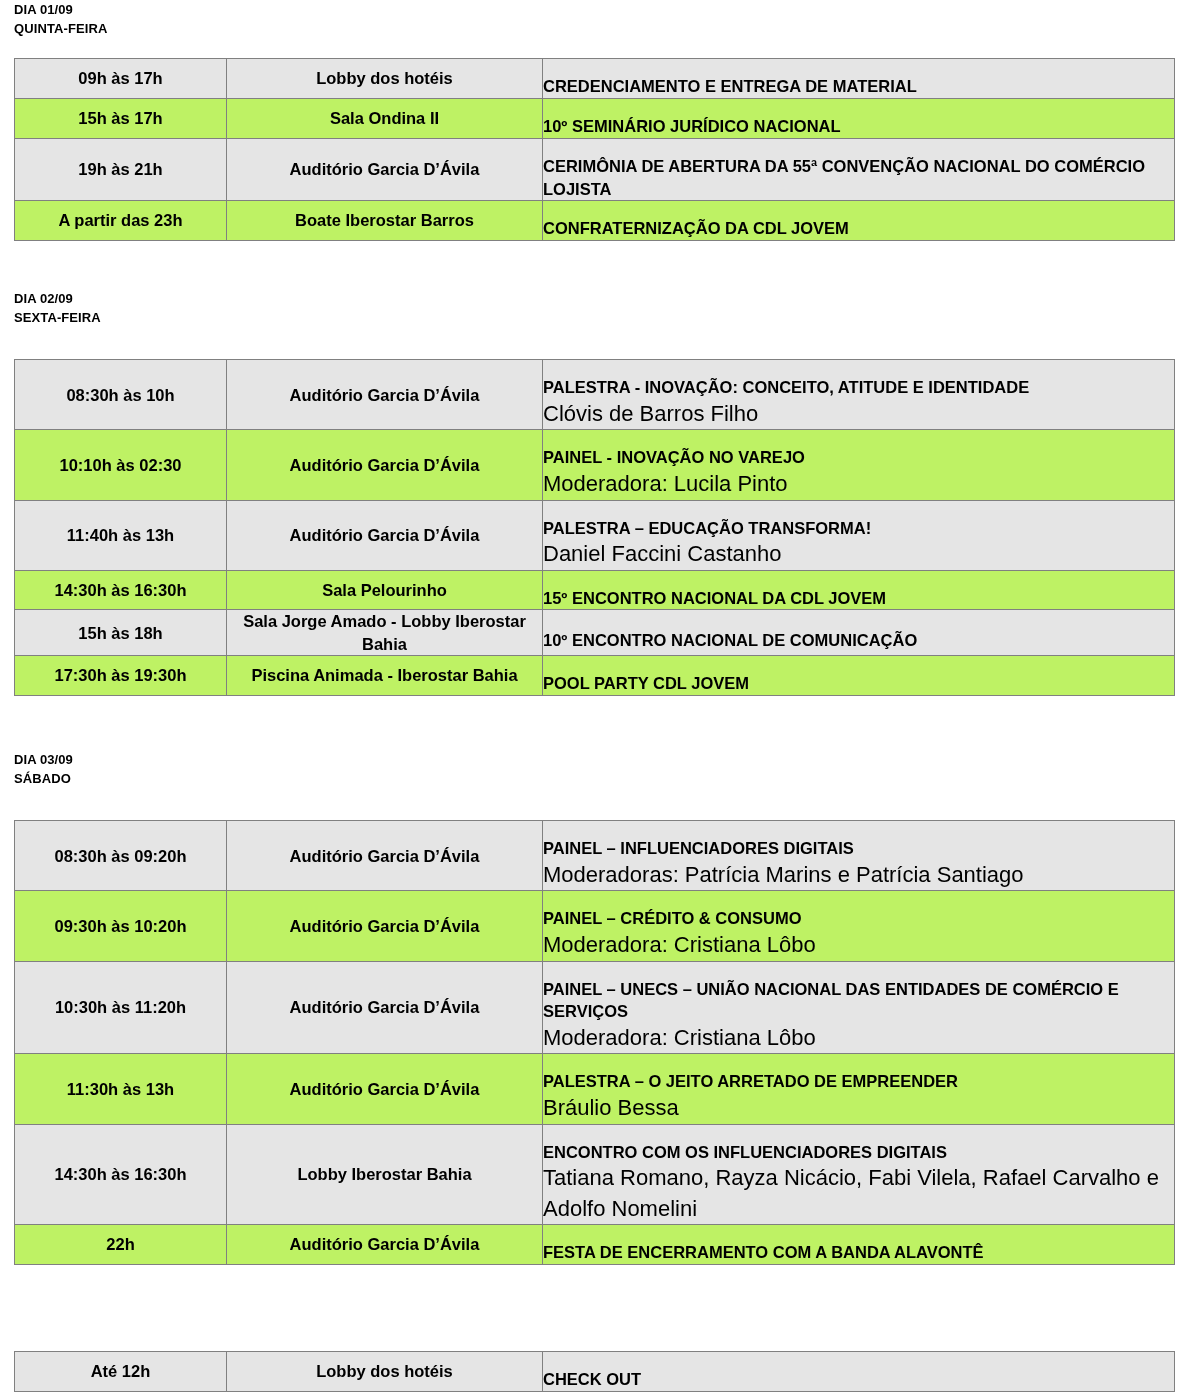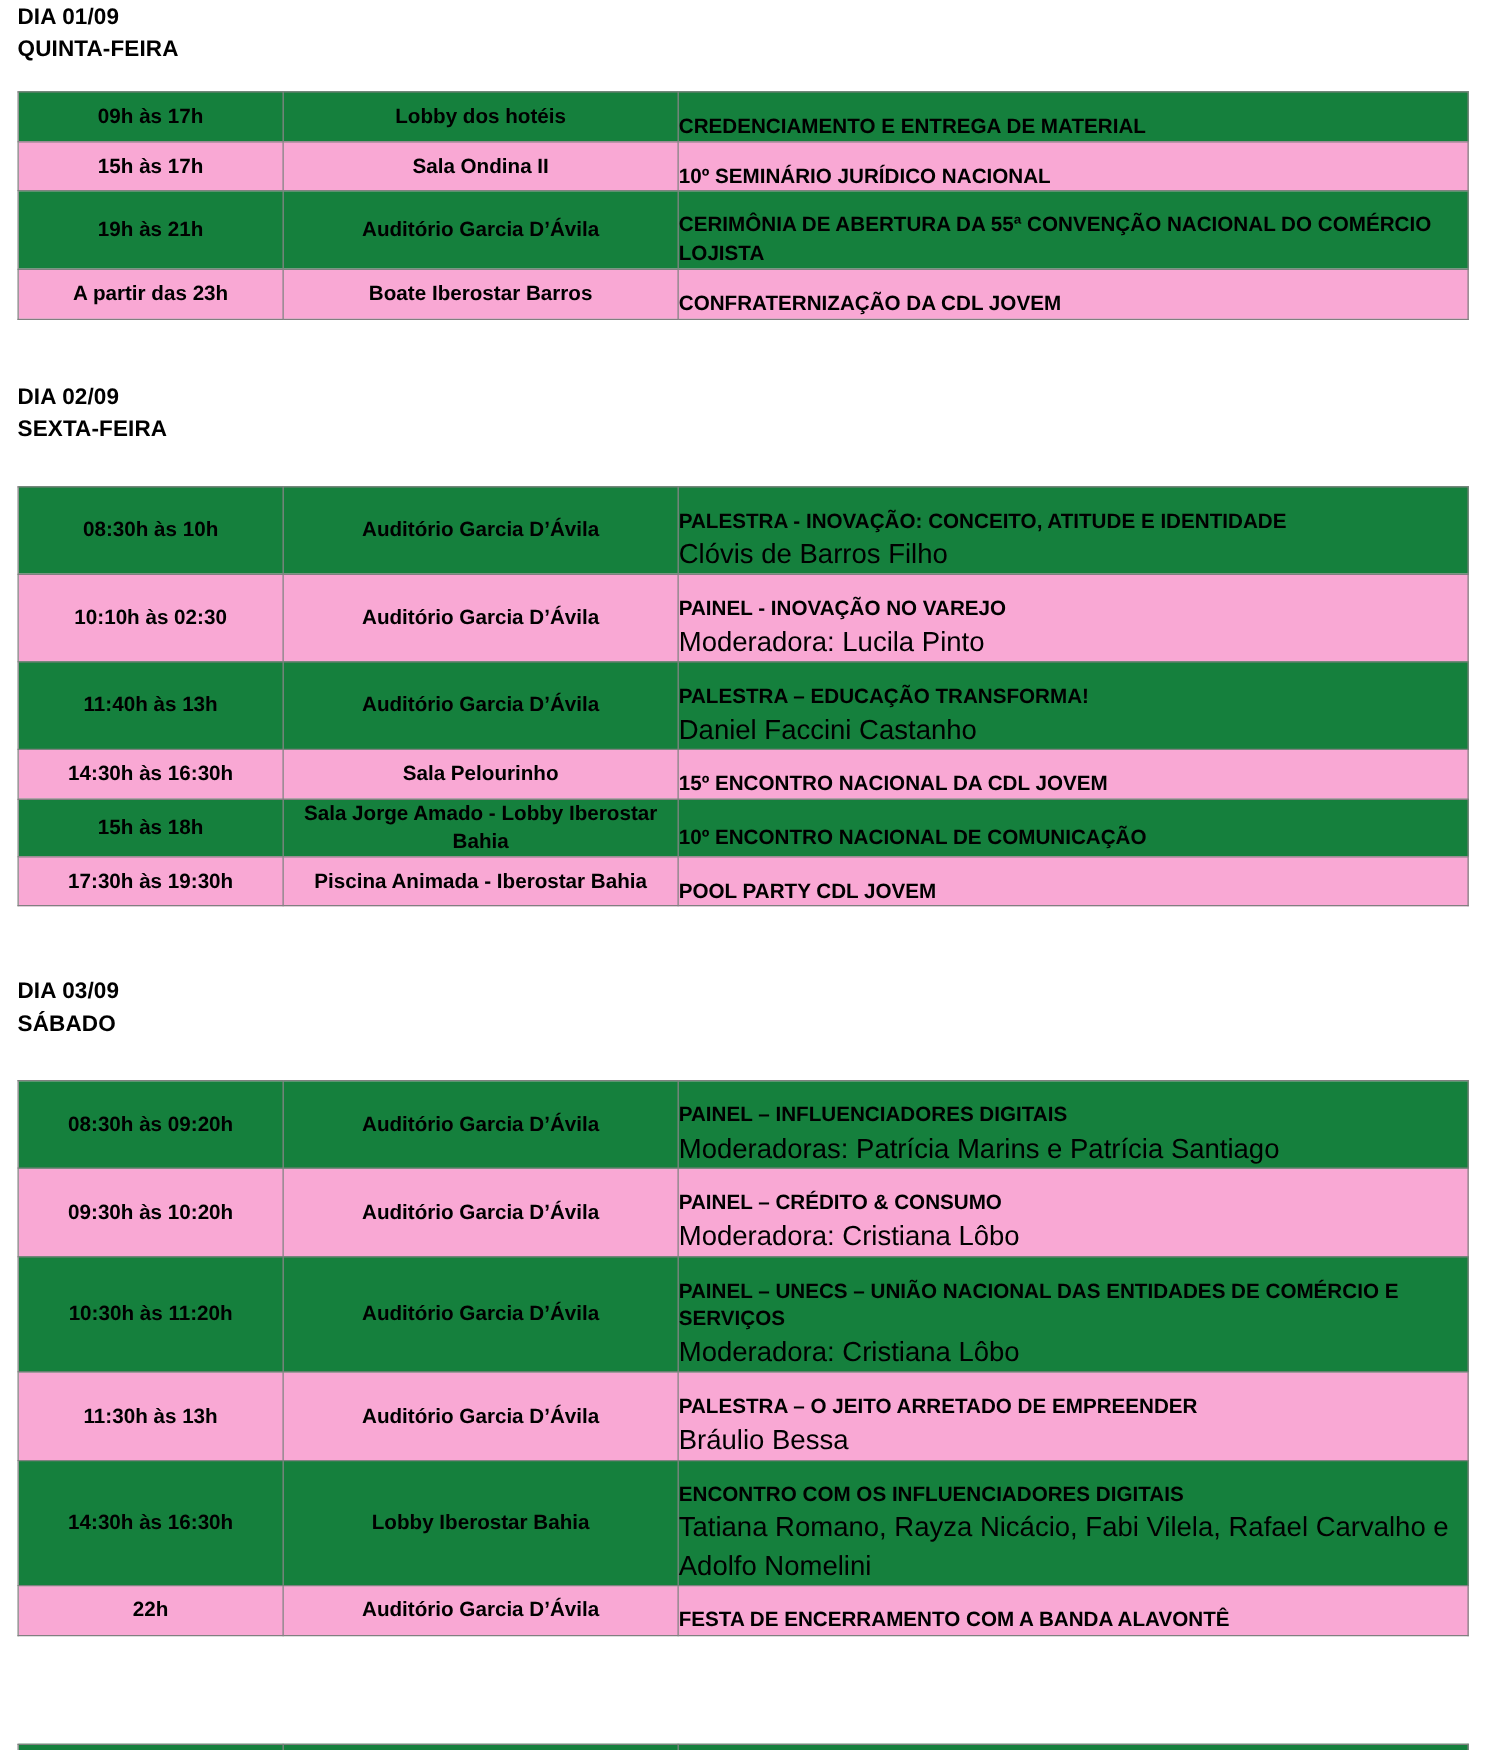--- a/index.html
+++ b/index.html
@@ -16,21 +16,21 @@
   }
   .page {
     position: relative;
     width: 1200px;
     height: 1400px;
     box-sizing: border-box;
     padding: 0 14px;
   }
 
   .day-heading {
-    font-size: 18px;
+    font-size: 13px;
     font-weight: bold;
     line-height: 1.47;
     letter-spacing: 0.1px;
     color: #000;
   }
   .day-heading .dline { display: block; white-space: pre; }
 
   .sched-table {
     width: 1160px;
     border-collapse: collapse;
@@ -38,23 +38,23 @@
     border: 1px solid #808080;
   }
   .sched-table col.c-time  { width: 212px; }
   .sched-table col.c-place { width: 316px; }
   .sched-table col.c-act   { width: 632px; }
 
   .sched-table td {
     border: 1px solid #808080;
     padding: 0;
     vertical-align: middle;
-    background: #15803d;
-  }
-  .sched-table tr.shaded td { background: #f9a8d4; }
+    background: #e5e5e5;
+  }
+  .sched-table tr.shaded td { background: #bef264; }
 
   .cell-time, .cell-place {
     text-align: center;
     font-weight: bold;
     font-size: 16.5px;
     line-height: 1.36;
     padding: 5px 6px;
   }
   .cell-act {
     text-align: left;

